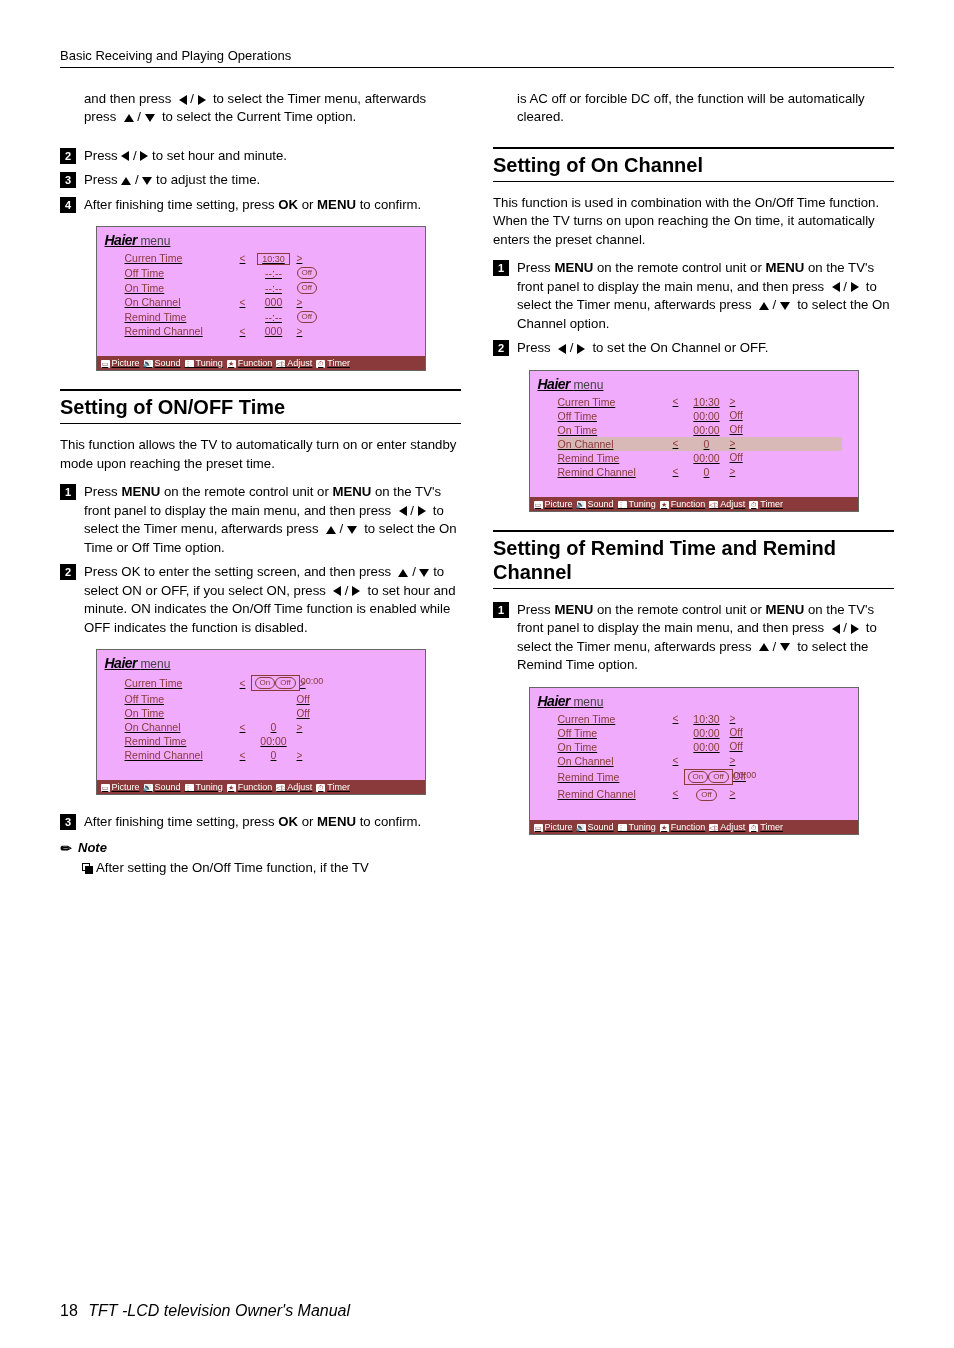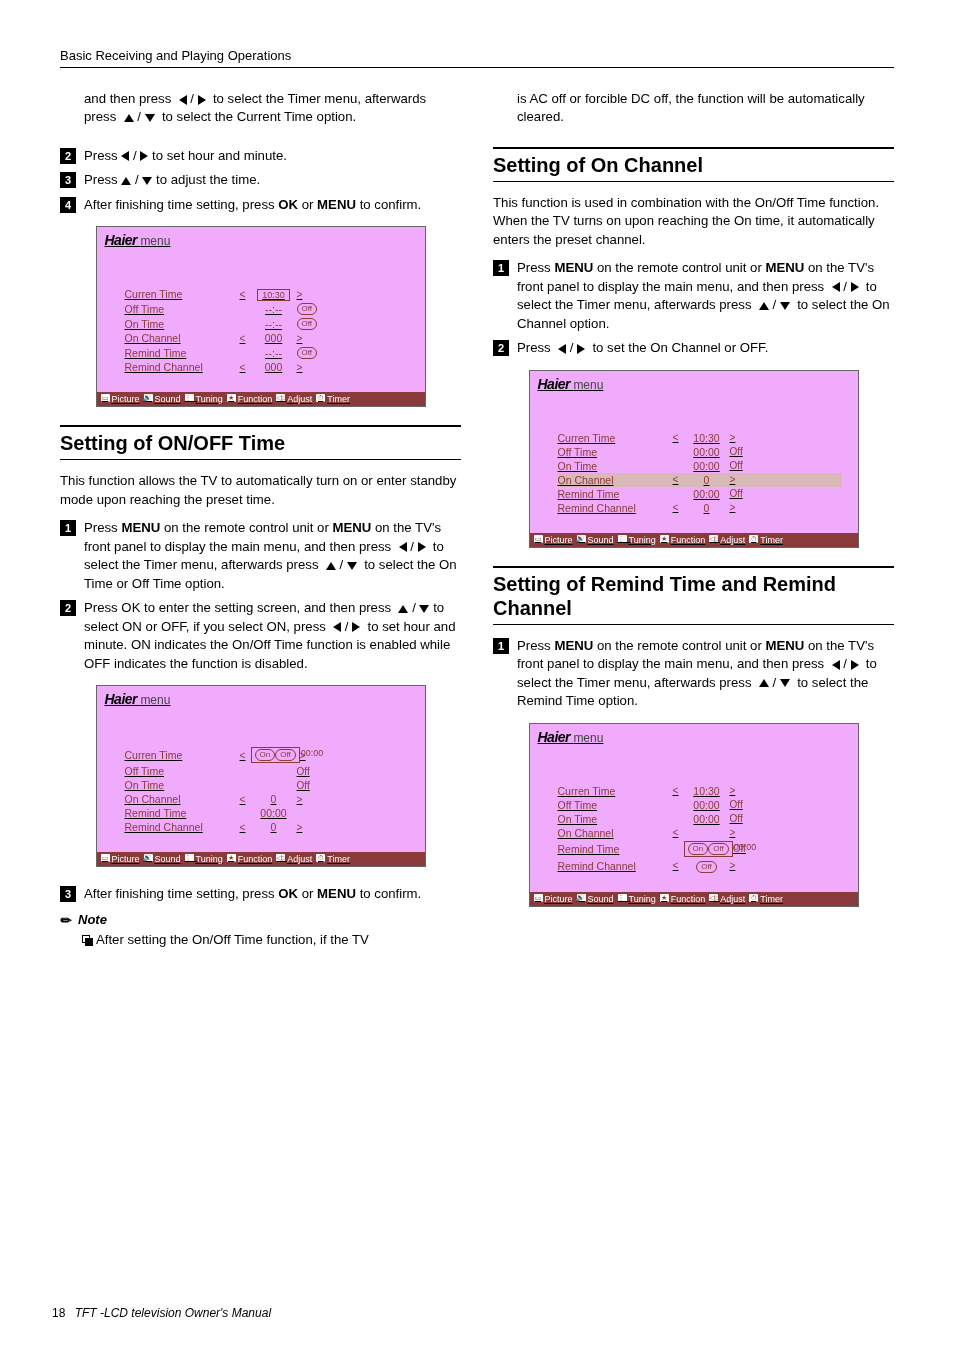--- a/index.html
+++ b/index.html
@@ -65,21 +65,21 @@
     background: #f0abfc;
     font-size: 11px;
     text-decoration: underline;
   }
   .menu-head {
     padding: 5px 8px 3px 8px;
     font-size: 12px;
     color: #444;
   }
   .menu-head b { font-weight: bold; color: #000; font-size: 14px; font-style: italic; letter-spacing: -0.5px; }
-  .menu-rows { padding: 0 16px 18px 28px; margin-top: 36px; }
+  .menu-rows { padding: 0 16px 18px 28px; }
   .menu-row {
     display: flex;
     align-items: center;
     color: #8a3a3a;
     font-size: 10.5px;
     padding: 1px 0;
   }
   .menu-label { flex: 0 0 110px; }
   .menu-arrow { flex: 0 0 16px; color: #8a3a3a; text-align: center; font-size: 10px; }
   .menu-val { flex: 0 0 46px; text-align: center; color: #8a3a3a; }
@@ -110,21 +110,21 @@
   .mf-icon {
     display: inline-block;
     width: 9px; height: 8px;
     background: #fff;
     color: #8a3a3a;
     font-size: 7px;
     text-align: center;
     line-height: 8px;
     border-radius: 1px;
   }
-  .mf-item { display: inline-flex; align-items: flex-start; gap: 2px; }
+  .mf-item { display: inline-flex; align-items: flex-end; gap: 2px; }
 
   .note-head {
     display: flex;
     align-items: center;
     gap: 4px;
     font-weight: bold;
     font-style: italic;
     margin: 8px 0 4px 0;
     font-size: 13px;
   }
@@ -145,23 +145,23 @@
   }
   .note-sq::after {
     content: "";
     position: absolute; right: -4px; bottom: -4px;
     width: 8px; height: 8px; background: #000;
   }
 
   .page-footer {
     position: absolute;
     bottom: 28px;
-    left: 52px;
+    left: 60px;
     font-style: italic;
-    font-size: 12px;
+    font-size: 16px;
   }
   .page-footer .pn { font-style: normal; font-weight: normal; margin-right: 6px; }
 
   .bold { font-weight: bold; }
 
   
   .onoff-wrap {
     display:inline-flex;
     flex-direction:row;
     align-items:flex-start;

